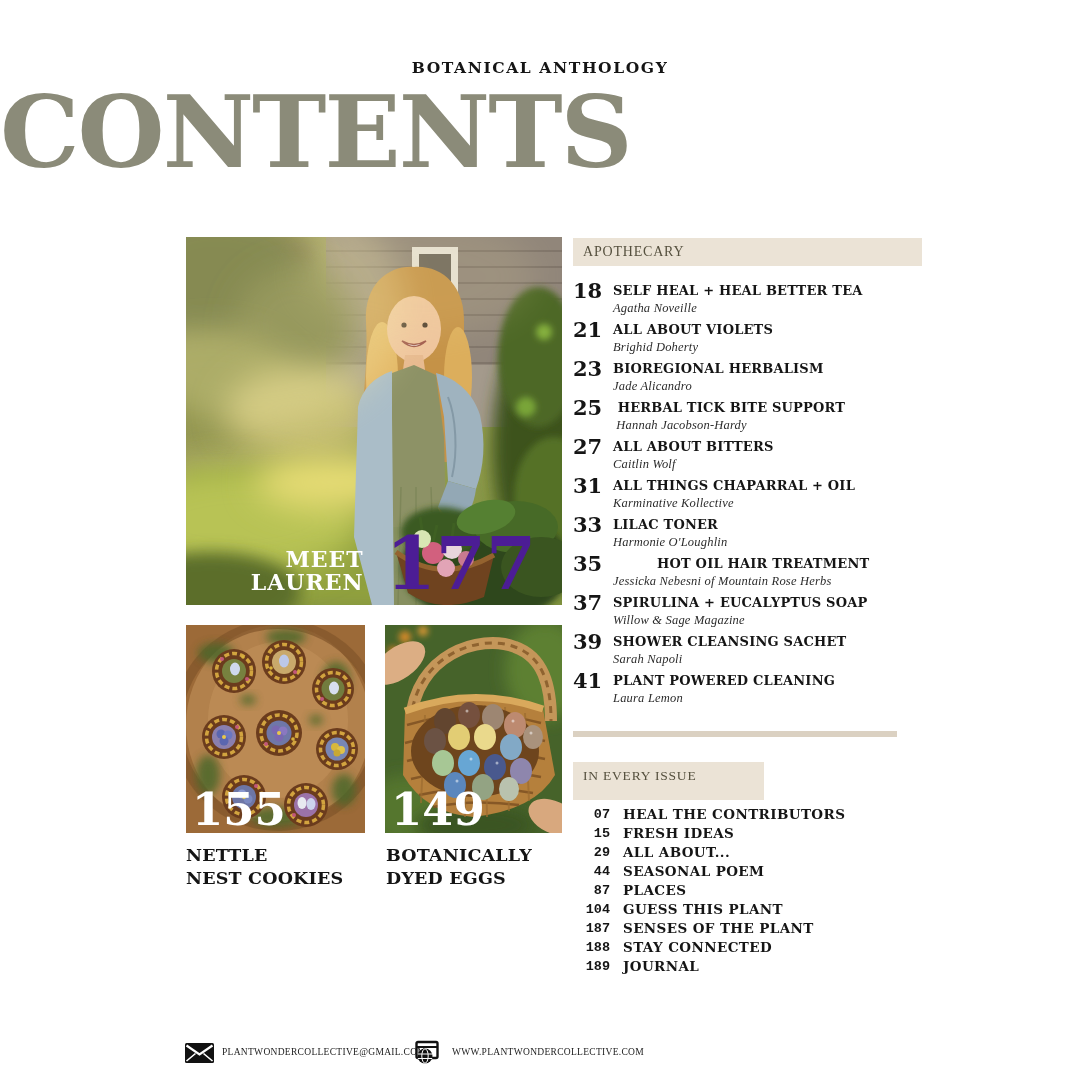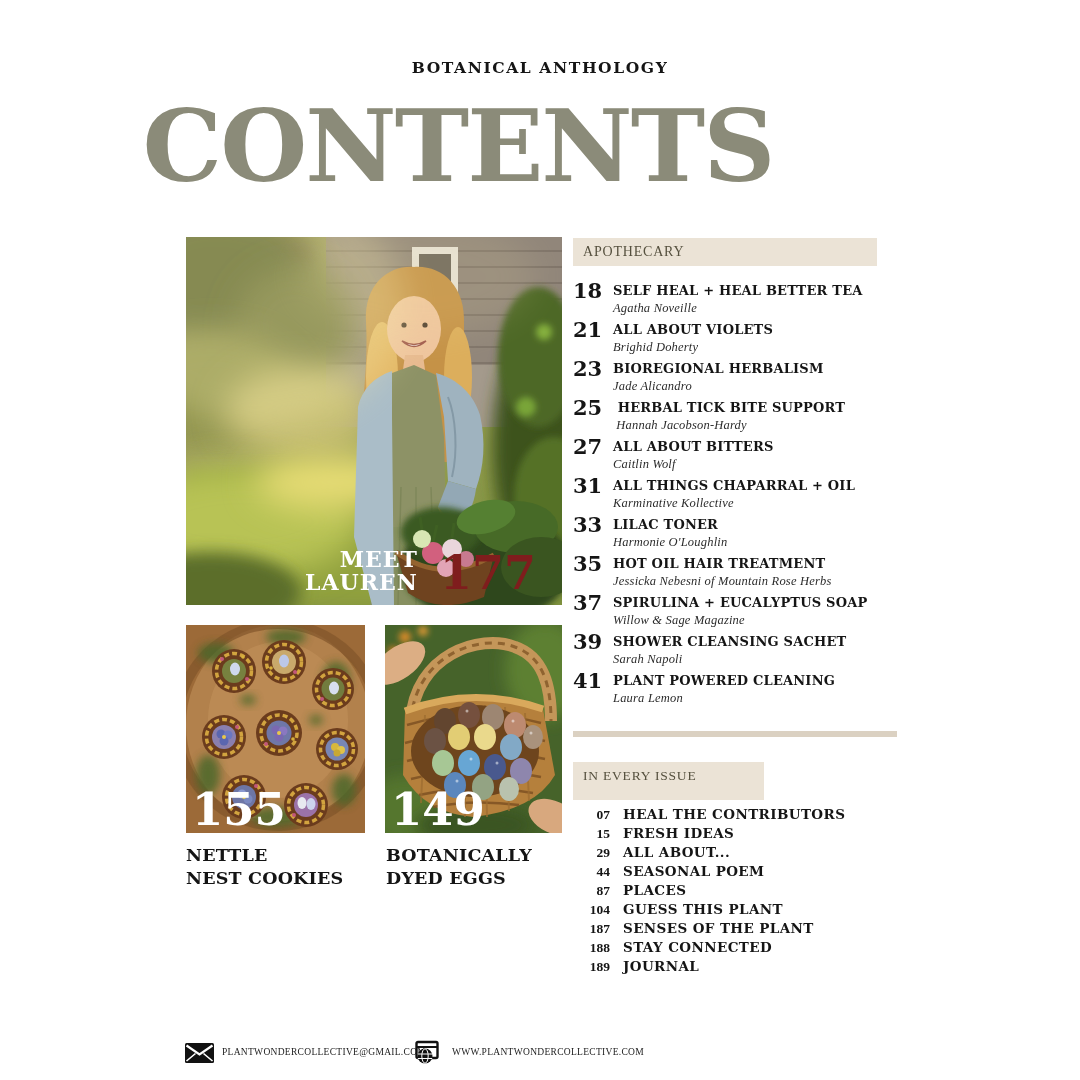--- a/index.html
+++ b/index.html
@@ -1,61 +1,61 @@
 <!DOCTYPE html>
 <html style="--title_accent: #8b8b79; --section_bar_bg: #ebe3d6; --section_bar_text: #55503e; --divider: #dbd1c2; --ink: #151515;"><head>
 <meta charset="utf-8">
 <style>
   html,body{margin:0;padding:0;}
   body{width:1080px;height:1080px;background:#ffffff;position:relative;overflow:hidden;
        font-family:"Liberation Serif","DejaVu Serif",serif;color:var(--ink,#151515);}
 
   .brand{position:absolute;top:58px;left:0;width:1080px;text-align:center;
          font-family:"DejaVu Serif",serif;font-weight:bold;font-size:15.5px;letter-spacing:1.6px;}
-  .title{position:absolute;top:82px;left:0;width:888px;margin:14px;text-align:center;
+  .title{position:absolute;top:82px;left:0;width:888px;margin:0;text-align:left;
          font-family:"DejaVu Serif",serif;font-weight:bold;font-size:100px;line-height:1;
          letter-spacing:-2px;color:var(--title_accent,#8b8b79);}
 
   figure.photo{margin:0;position:absolute;overflow:hidden;background:#9aa05a;}
   .main-photo{left:186px;top:237px;width:376px;height:368px;}
   .cookies-photo{left:186px;top:625px;width:179px;height:208px;}
   .eggs-photo{left:385px;top:625px;width:177px;height:208px;}
   figure.photo svg{display:block;}
 
   .meet-block{position:absolute;right:26px;bottom:12px;display:flex;align-items:flex-end;gap:22px;}
   .meet-label{display:flex;flex-direction:column;align-items:flex-end;text-align:right;color:#fff;
               font-family:"DejaVu Serif",serif;font-weight:bold;font-size:22px;line-height:1.02;letter-spacing:1px;justify-content:flex-end;}
-  .meet-page{color:#7f1d1d;font-family:"DejaVu Serif",serif;font-weight:bold;font-size:46px;line-height:0.82;}
+  .meet-page{color:#4c1d95;font-family:"DejaVu Serif",serif;font-weight:bold;font-size:72px;line-height:0.82;}
   .small-page{position:absolute;left:6px;bottom:4px;color:#fff;font-family:"DejaVu Serif",serif;
               font-weight:bold;font-size:45px;line-height:0.85;}
 
   .caption{position:absolute;top:844px;font-family:"DejaVu Serif",serif;font-weight:bold;
            font-size:17.5px;line-height:1.3;letter-spacing:0.2px;color:#141414;}
   .caption span{display:block;}
   .cookies-caption{left:186px;width:190px;}
   .eggs-caption{left:386px;width:190px;}
 
   .section-bar{position:absolute;background:var(--section_bar_bg,#ebe3d6);color:var(--section_bar_text,#55503e);
                font-size:14px;letter-spacing:0.8px;padding-left:10px;box-sizing:border-box;}
-  .apoth-bar{left:573px;top:238px;width:304px;height:28px;line-height:28px;}
+  .apoth-bar{left:573px;top:238px;width:349px;height:28px;line-height:28px;}
   .issue-bar{left:573px;top:762px;width:191px;height:38px;line-height:27px;font-size:13.5px;}
 
   .article-list{position:absolute;left:573px;top:281px;width:330px;}
   .article{display:flex;margin-bottom:5px;}
   .a-num{width:28px;text-align:right;font-family:"DejaVu Serif",serif;font-weight:bold;
          font-size:21px;line-height:19px;flex:none;}
   .a-body{margin-left:12px;}
   .a-title{font-family:"DejaVu Serif",serif;font-weight:bold;font-size:13px;line-height:19px;letter-spacing:0.2px;}
   .a-author{font-style:italic;font-size:12.5px;line-height:14px;margin-top:1px;color:#2b2b2b;letter-spacing:0.2px;}
 
   .divider{position:absolute;left:573px;top:731px;width:324px;height:6px;background:var(--divider,#dbd1c2);}
 
   .issue-list{position:absolute;left:573px;top:805px;width:330px;}
   .issue-row{display:flex;height:19px;line-height:19px;}
-  .i-num{width:37px;text-align:right;font-family:Liberation Serif, serif;font-weight:bold;font-size:13.5px;flex:none;}
+  .i-num{width:37px;text-align:right;font-family:Liberation Mono, monospace;font-weight:bold;font-size:13.5px;flex:none;}
   .i-title{margin-left:13px;font-family:"DejaVu Serif",serif;font-weight:bold;font-size:13.5px;letter-spacing:0.4px;}
 
   .f-icon{position:absolute;display:block;}
   .envelope-icon{left:185px;top:1043px;width:29px;height:20px;}
   .globe-icon{left:415px;top:1040px;width:25px;height:25px;}
   .f-text{position:absolute;top:1047px;font-size:9.5px;letter-spacing:0.3px;color:#1d1d1d;line-height:11px;}
   .f-email{left:222px;}
   .f-web{left:452px;}
 </style>
 </head>
@@ -391,21 +391,21 @@
     <div class="article">
       <span class="a-num">33</span>
       <span class="a-body">
         <span class="a-title" style="display: block;">LILAC TONER</span>
         <span class="a-author" style="display: block;">Harmonie O'Loughlin</span>
       </span>
     </div>
     <div class="article">
       <span class="a-num">35</span>
       <span class="a-body">
-        <span class="a-title" style="display: block;">HOT OIL HAIR TREATMENT</span>
+        <span class="a-title" style="display: block; margin-left: 44px;">HOT OIL HAIR TREATMENT</span>
         <span class="a-author" style="display: block;">Jessicka Nebesni of Mountain Rose Herbs</span>
       </span>
     </div>
     <div class="article">
       <span class="a-num">37</span>
       <span class="a-body">
         <span class="a-title" style="display: block;">SPIRULINA + EUCALYPTUS SOAP</span>
         <span class="a-author" style="display: block;">Willow &amp; Sage Magazine</span>
       </span>
     </div>

